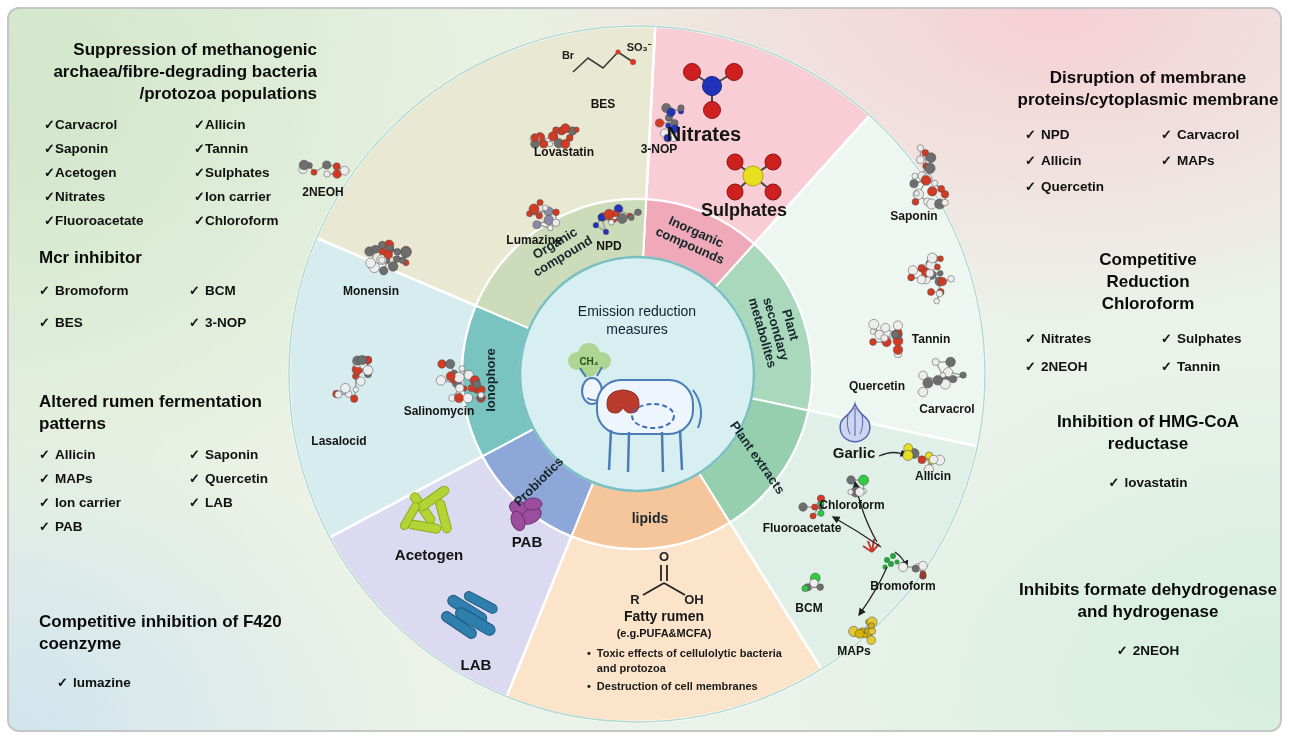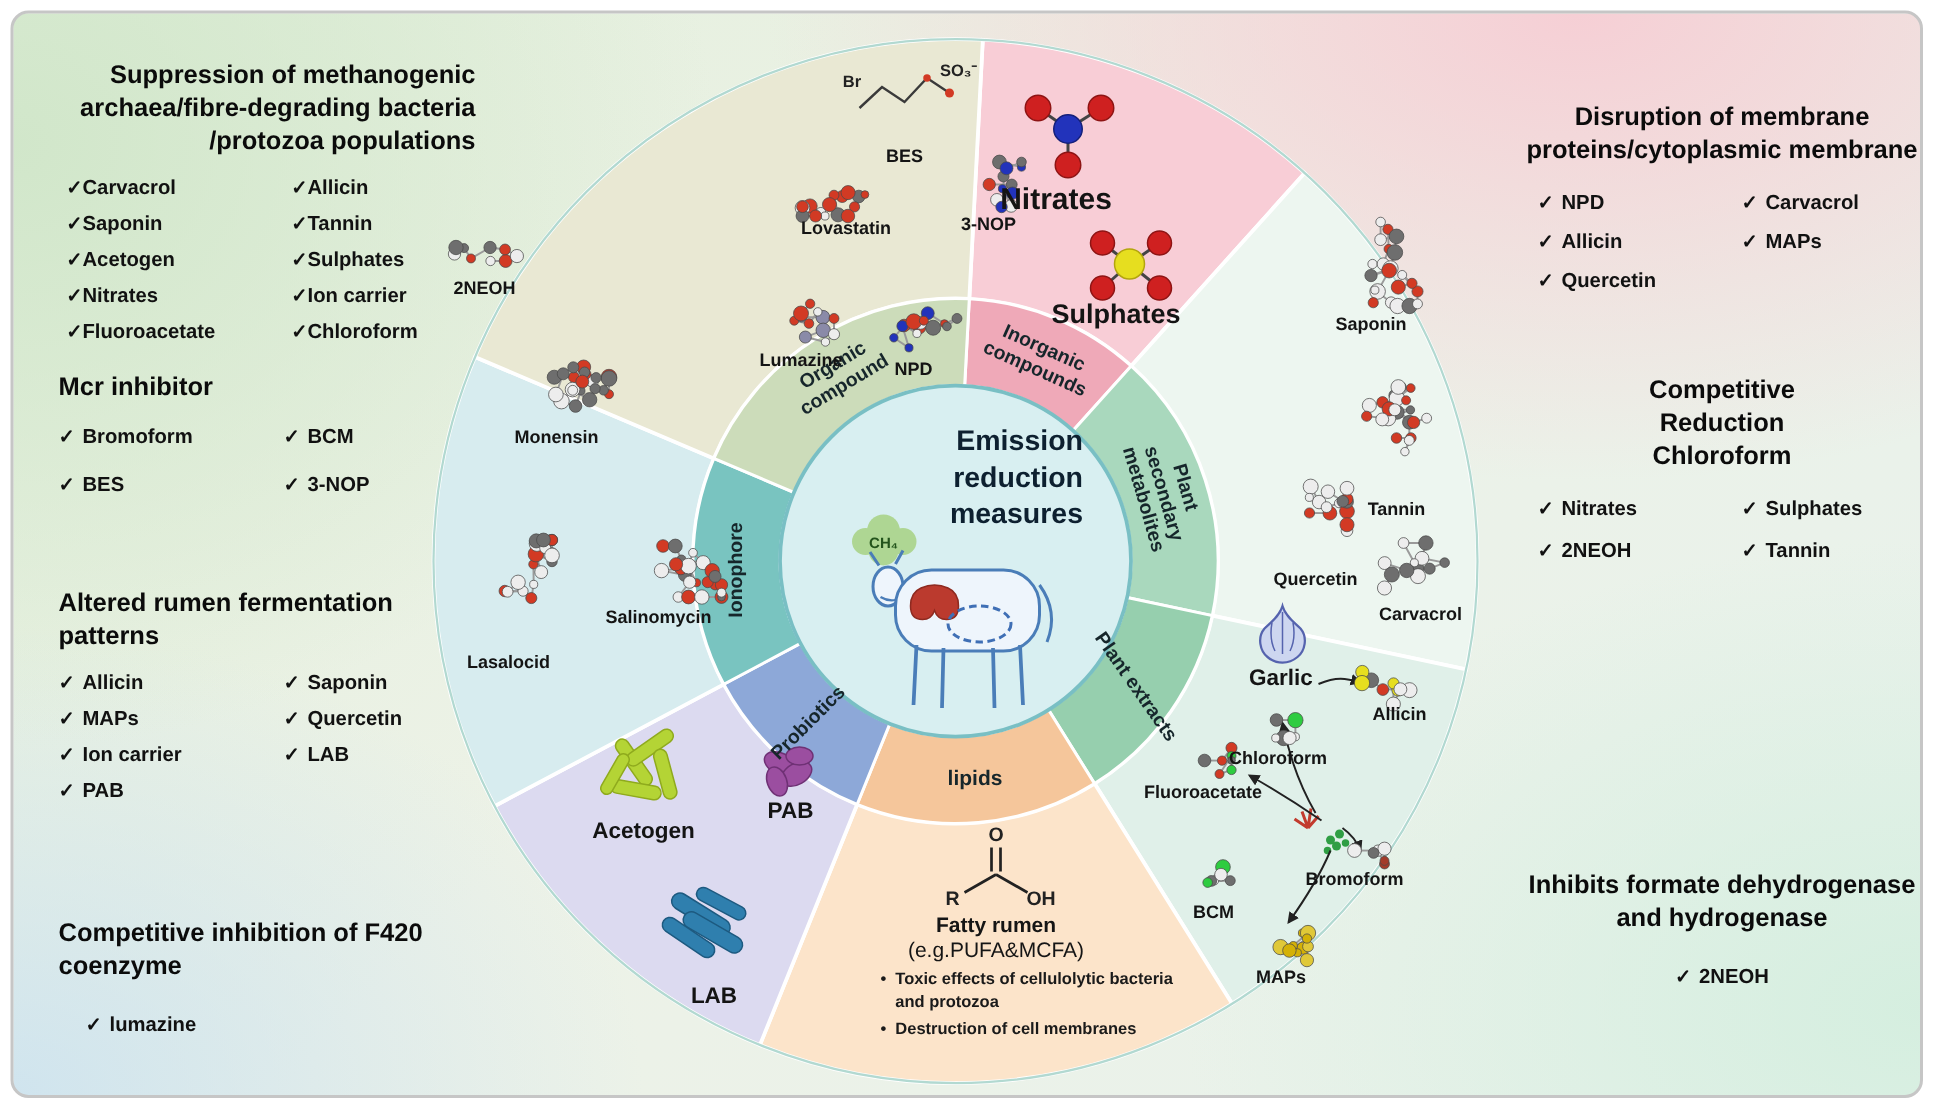--- a/index.html
+++ b/index.html
@@ -45,23 +45,23 @@
   .ring-label{position:absolute;transform:translate(-50%,-50%) rotate(var(--r,0deg));
     font-weight:700;font-size:13px;line-height:1.12;color:#16262b;text-align:center;white-space:nowrap;}
   .ring-label.wrap{white-space:normal;}
   .mlabel{position:absolute;transform:translate(-50%,-50%);font-weight:700;font-size:12px;color:#141414;white-space:nowrap;}
   .blabel{font-size:15px;}
   .xlabel{font-size:20px;}
   .llabel{font-size:18px;}
   .atom{position:absolute;transform:translate(-50%,-50%);font-weight:700;font-size:11px;color:#222;white-space:nowrap;}
   .mol{position:absolute;}
   .center-title{position:absolute;left:350px;top:296px;transform:translate(-50%,-50%);
-    width:170px;text-align:right;font-weight:700;font-size:19px;line-height:1.3;color:#0d2030;}
+    width:170px;text-align:center;font-weight:400;font-size:14px;line-height:1.3;color:#0d2030;}
   .lip-title{position:absolute;transform:translate(-50%,-50%);font-weight:700;font-size:14px;color:#151515;white-space:nowrap;}
-  .lip-sub{position:absolute;transform:translate(-50%,-50%);font-weight:400;font-size:14px;color:#151515;white-space:nowrap;}
+  .lip-sub{position:absolute;transform:translate(-50%,-50%);font-weight:700;font-size:11px;color:#151515;white-space:nowrap;}
   .lip-bullets{position:absolute;left:300px;top:622px;width:214px;font-weight:700;font-size:11px;line-height:1.35;color:#1a1a1a;}
   .bullet{display:flex;gap:6px;margin-bottom:3px;}
   .bdot::before{content:"\2022";}
 </style>
 </head>
 <body>
 
 <div class="frame">
 <div class="canvas">
 
@@ -239,20 +239,27 @@
                 <span>Sulphates</span>
               </div>
           <div class="check">
                 <span class="tick"></span>
                 <span>Tannin</span>
               </div>
         </div>
       </div>
     </div>
 
+    <div class="sec rs3">
+      <p class="h center">Inhibition of HMG-CoA reductase</p>
+      <div class="check center item">
+            <span class="tick"></span>
+            <span>lovastatin</span>
+          </div>
+    </div>
 
     <div class="sec rs4">
       <p class="h center">Inhibits formate dehydrogenase and hydrogenase</p>
       <div class="check center item">
             <span class="tick"></span>
             <span>2NEOH</span>
           </div>
     </div>
   </div>
 

